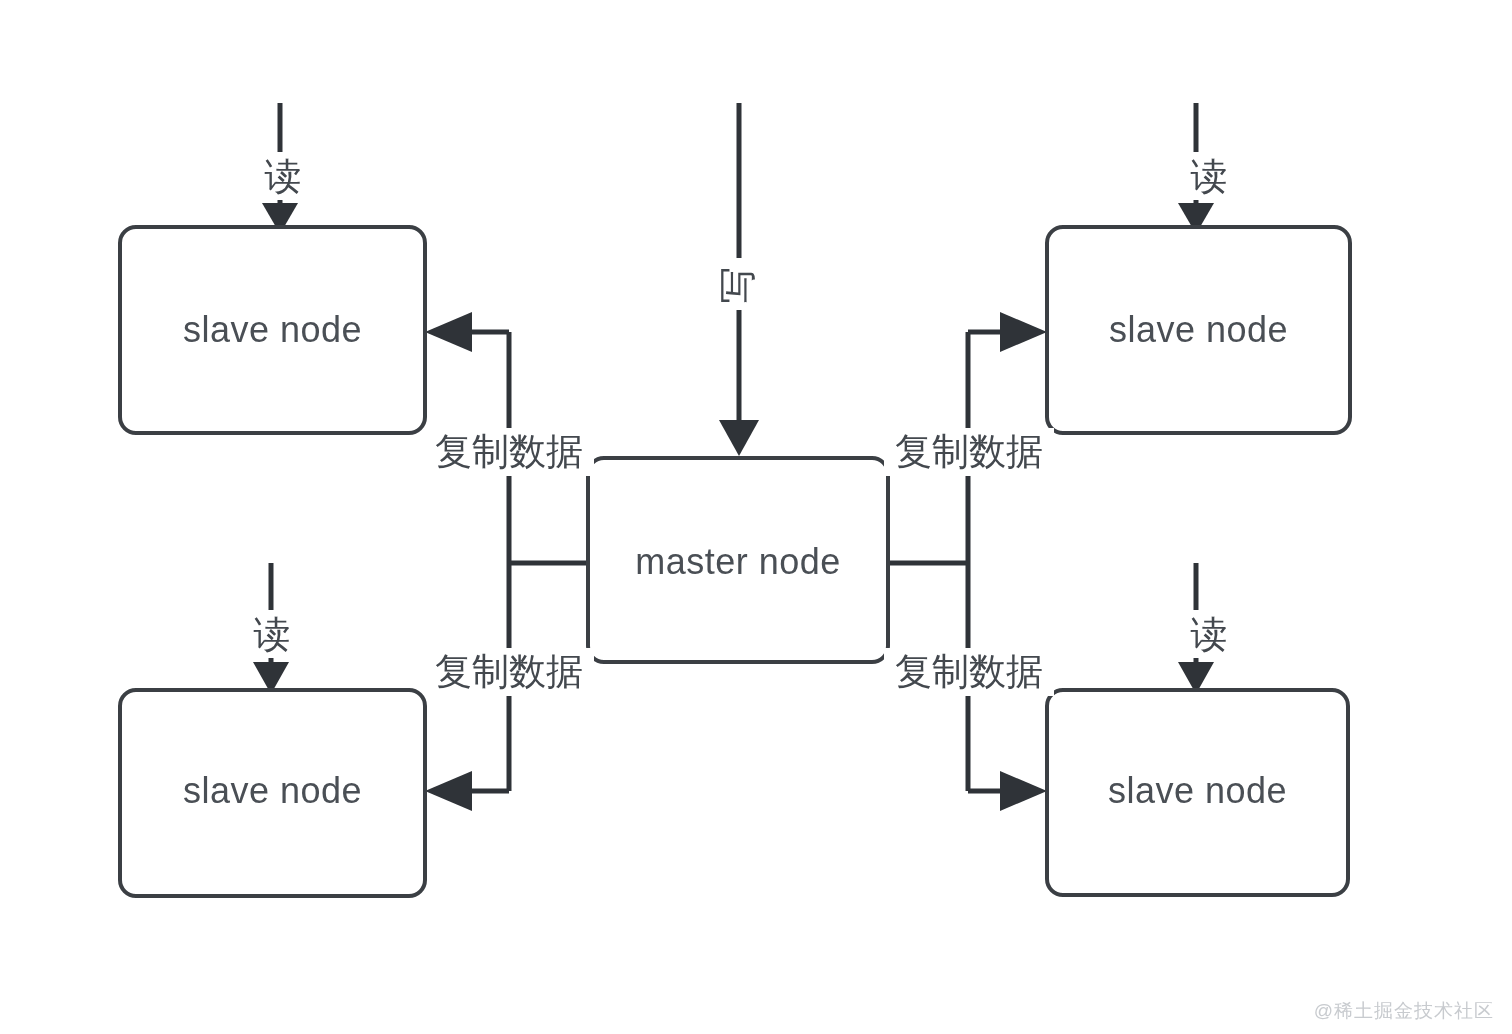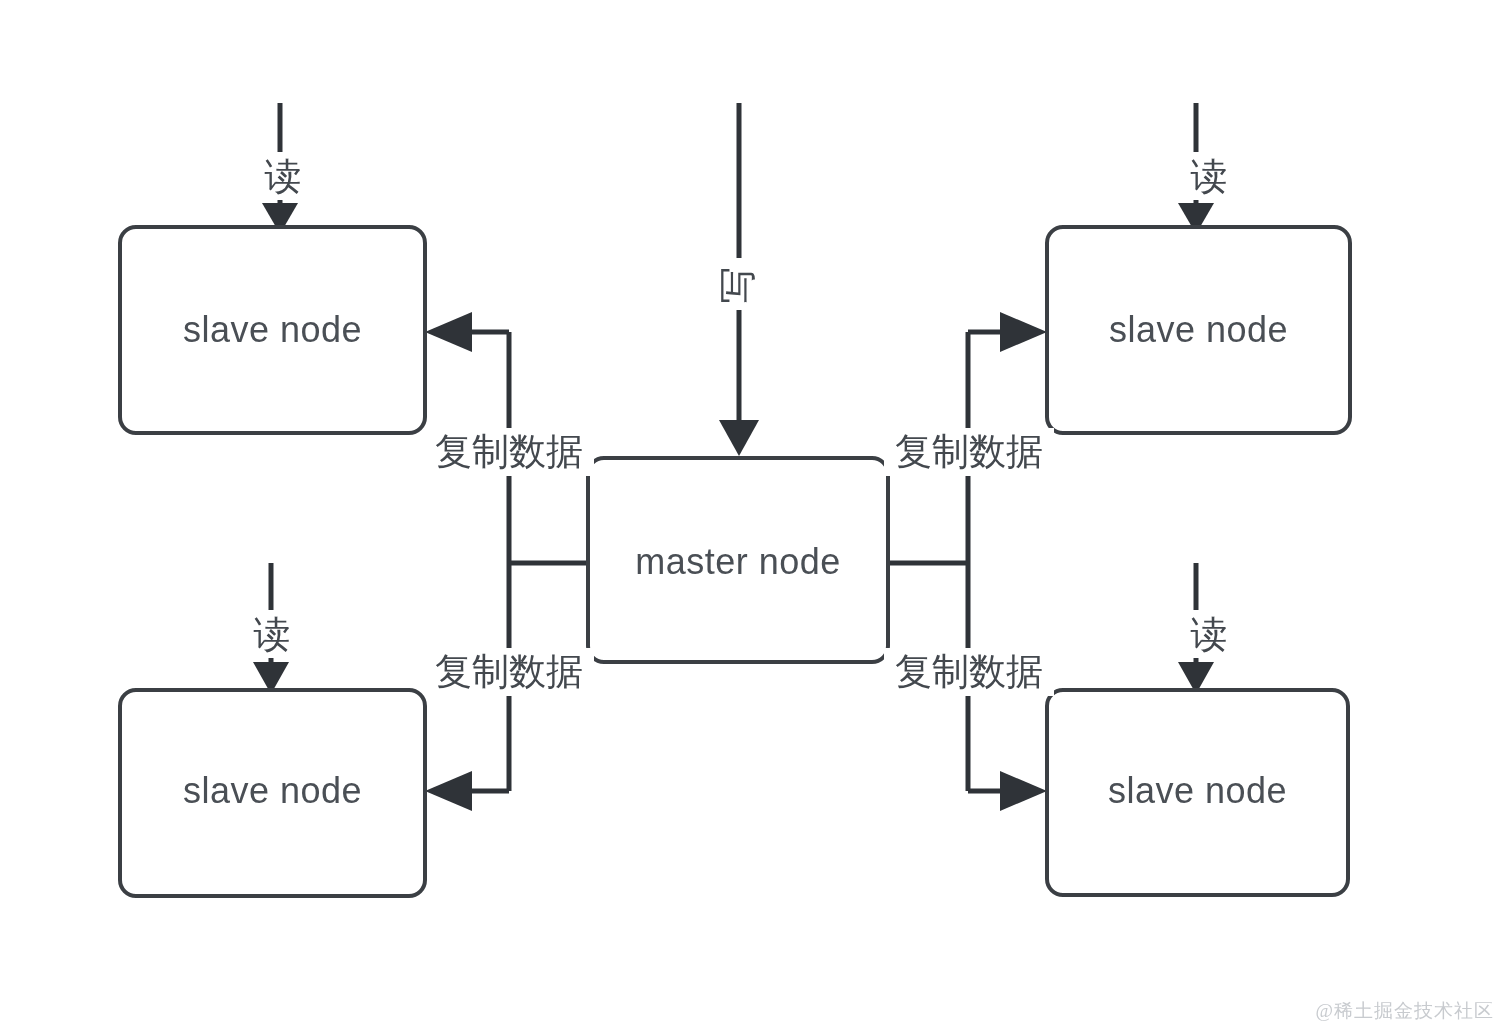--- a/index.html
+++ b/index.html
@@ -64,21 +64,21 @@
     font-family: "DejaVu Sans", "Liberation Sans", sans-serif;
     font-size: 37px;
     fill: #43484e;
     text-anchor: middle;
     dominant-baseline: middle;
   }
   .watermark {
     position: absolute;
     right: 18px;
     bottom: 10px;
-    font-family: Liberation Serif, serif;
+    font-family: Liberation Sans, sans-serif;
     font-size: 19px;
     color: #c8cbcf;
     letter-spacing: 1px;
     white-space: nowrap;
     user-select: none;
   }
 </style>
 </head>
 <body>
 

